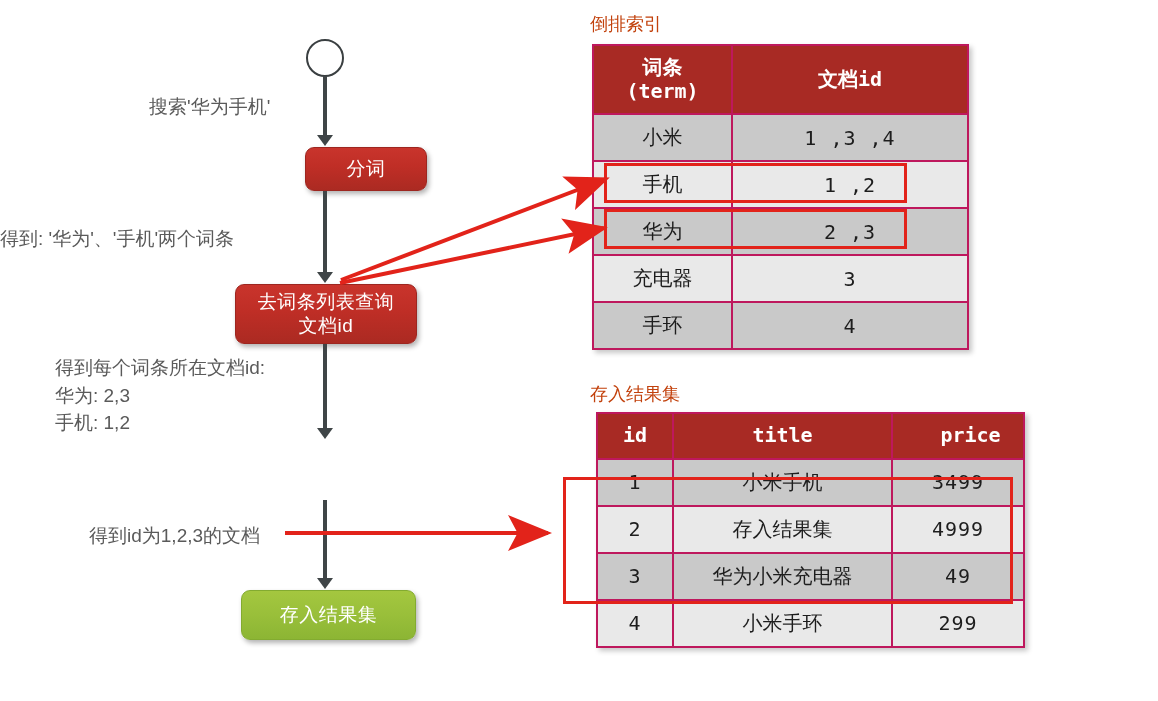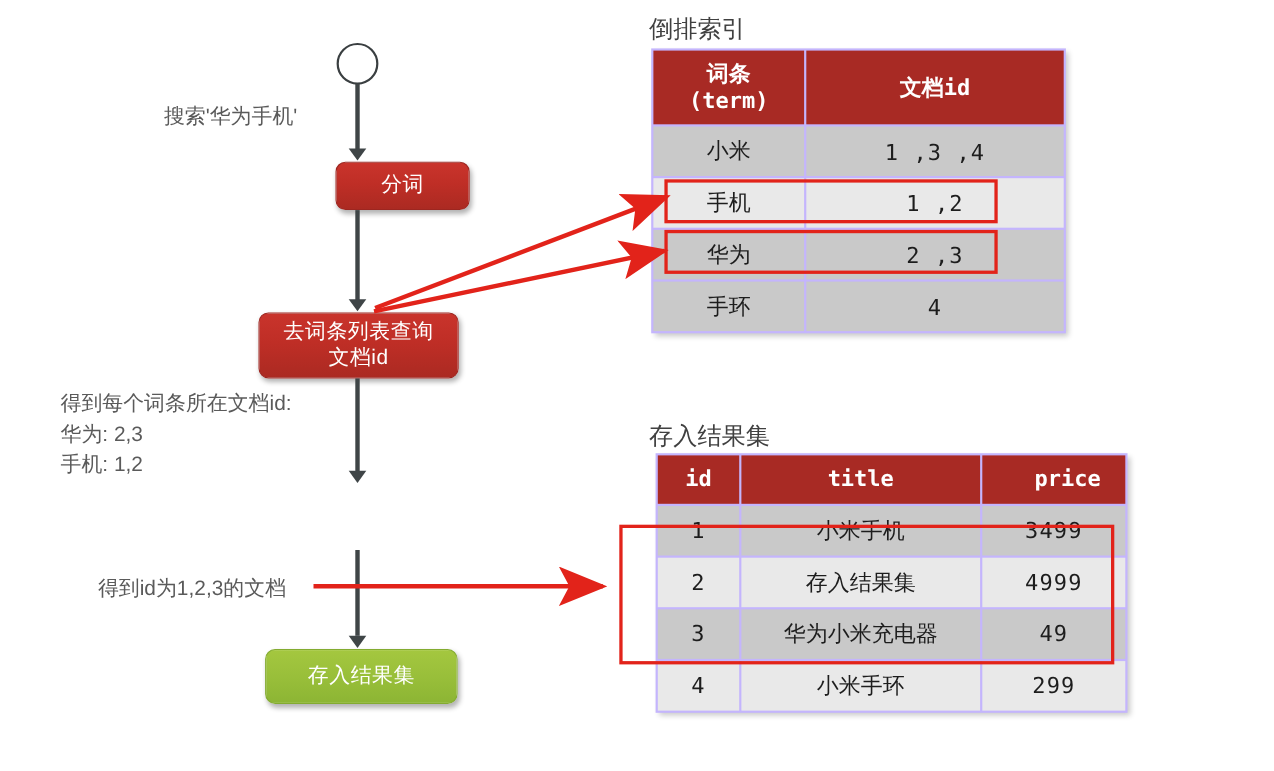--- a/index.html
+++ b/index.html
@@ -67,28 +67,28 @@
   
   .note {
     color: #5a5a5a;
     font-size: 19px;
     white-space: pre;
     line-height: 1.45;
   }
 
   
   .tbl-caption {
-    color: #404040;
-    font-size: 22px;
+    color: #c2410c;
+    font-size: 18px;
   }
   table.idx {
     border-collapse: separate;
     border-spacing: 2px;
     box-shadow: 3px 3px 5px rgba(0,0,0,.22);
-    background: #c4b5fd;
+    background: #be185d;
   }
   table.idx th {
     background: #a82a24;
     color: #ffffff;
     font-family: "DejaVu Sans Mono", "Liberation Mono", monospace;
     font-weight: bold;
     font-size: 20px;
     padding: 10px 6px;
     line-height: 1.18;
     white-space: pre;
@@ -146,20 +146,21 @@
 
   <div class="abs vline" style="left:323px; top:500px; height:78px;"></div>
   <div class="abs varrow" style="left:317px; top:578px;"></div>
 
   <div class="abs flow-box green" style="left:241px; top:590px; width:175px; height:50px;">
     <span class="lbl">存入结果集</span>
   </div>
 
   <div class="abs note" style="left:149px; top:93px;">搜索'华为手机'</div>
 
+  <div class="abs note" style="left:0px; top:225px;">得到: '华为'、'手机'两个词条</div>
 
   <div class="abs note" style="left:55px; top:354px;">得到每个词条所在文档id:
 华为: 2,3
 手机: 1,2</div>
 
   <div class="abs note" style="left:89px; top:522px;">得到id为1,2,3的文档</div>
 
   <div class="abs tbl-caption" style="left:590px; top:12px;">倒排索引</div>
 
   <div class="abs" style="left:592px; top:44px;">
@@ -177,20 +178,24 @@
           <td class="mono">1 ,3 ,4</td>
         </tr>
         <tr class="r-even">
           <td>手机</td>
           <td class="mono">1 ,2</td>
         </tr>
         <tr class="r-odd">
           <td>华为</td>
           <td class="mono">2 ,3</td>
         </tr>
+        <tr class="r-even">
+          <td>充电器</td>
+          <td class="mono">3</td>
+        </tr>
         <tr class="r-odd">
           <td>手环</td>
           <td class="mono">4</td>
         </tr>
       </tbody>
     </table>
   </div>
 
   <div class="abs hl-rect" style="left:604px; top:163px; width:303px; height:40px;"></div>
   <div class="abs hl-rect" style="left:604px; top:209px; width:303px; height:40px;"></div>

